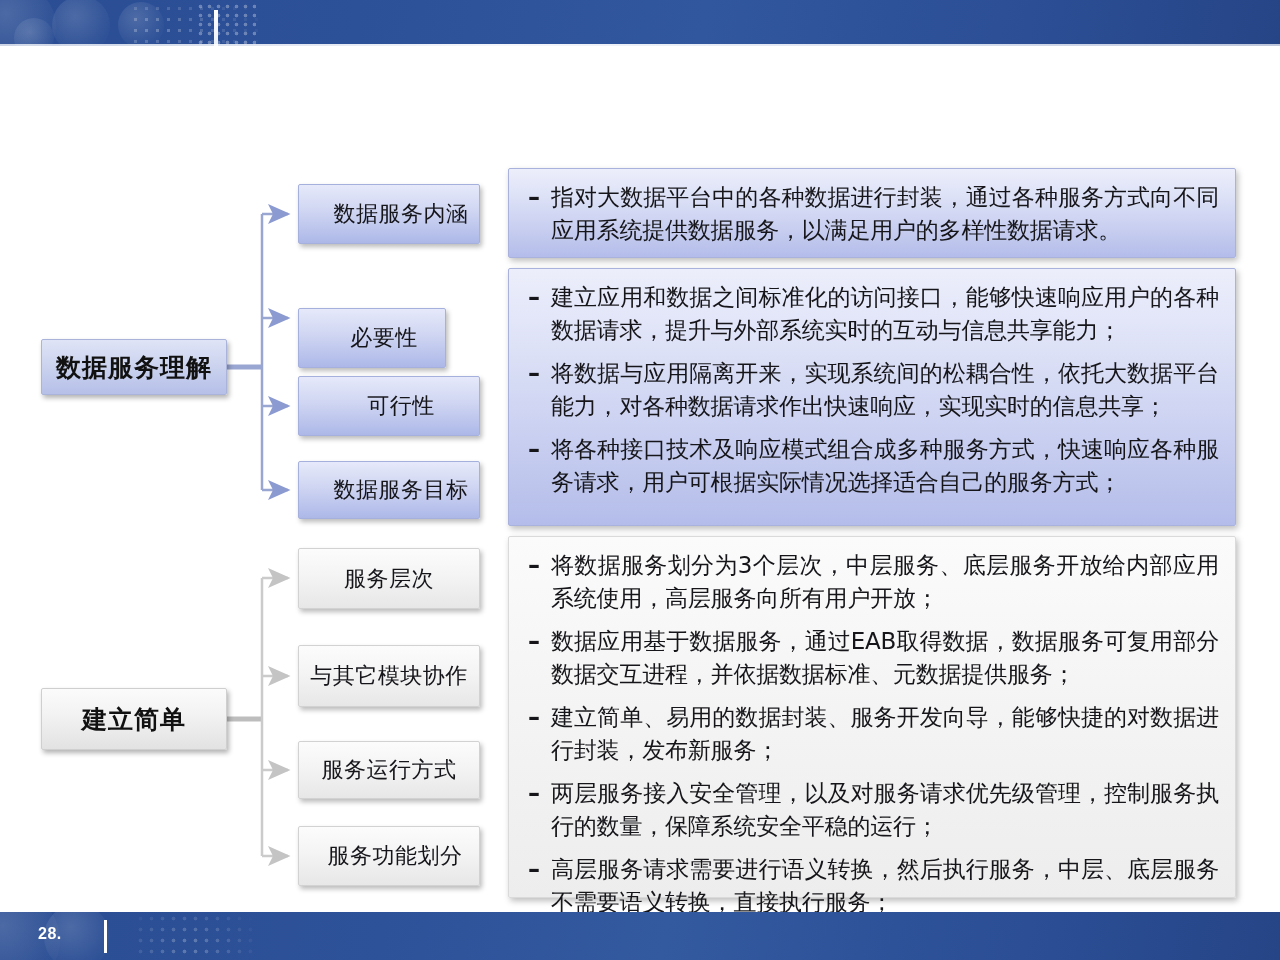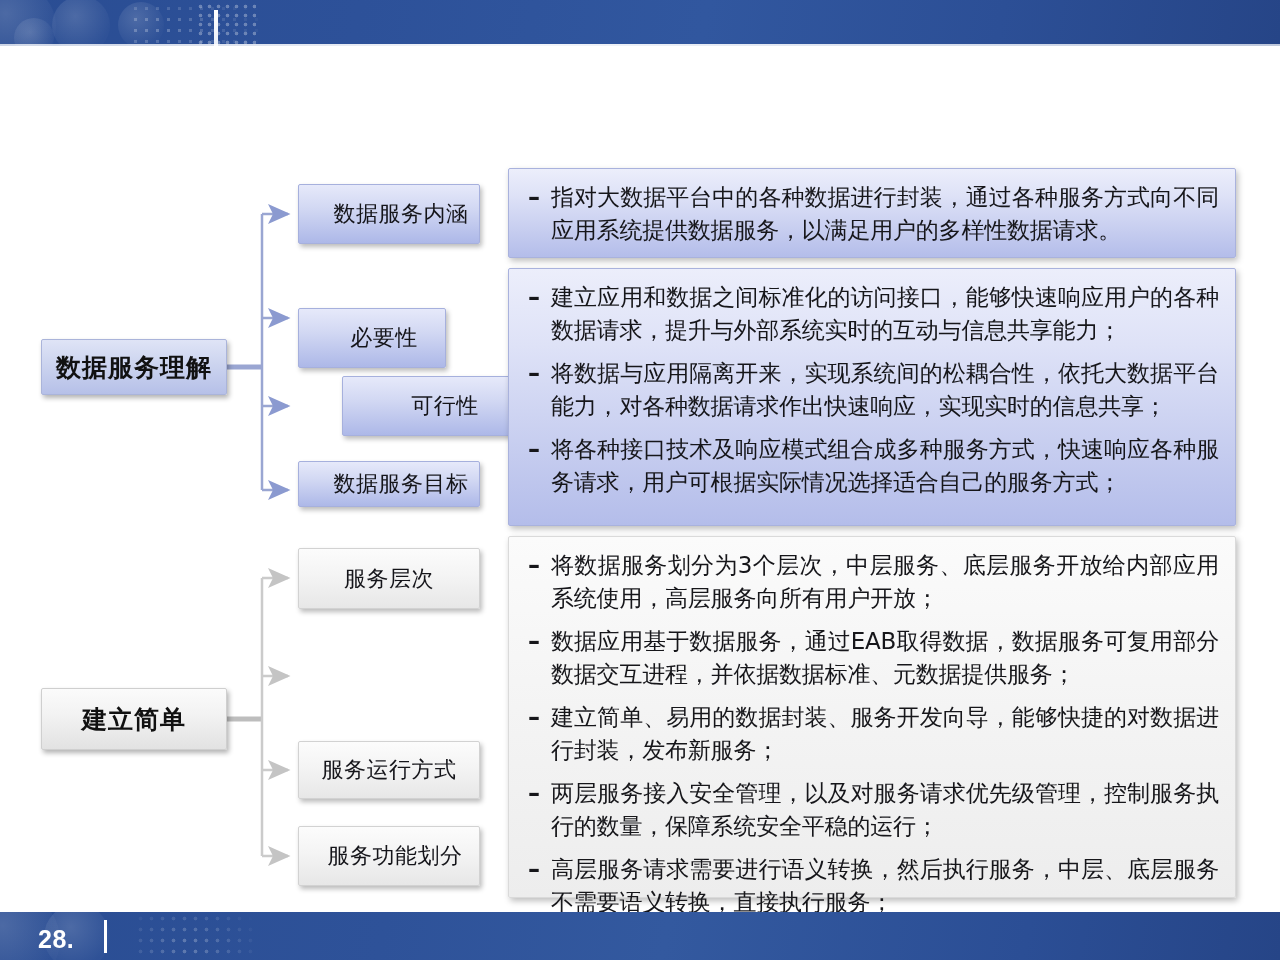--- a/index.html
+++ b/index.html
@@ -116,22 +116,22 @@
     background: linear-gradient(180deg, #e6e9fa 0%, #d2d8f3 40%, #adb8e8 100%);
     border: 1px solid #a6b0dd;
     padding-left: 24px;
   }
   .node-box.gray {
     background: linear-gradient(180deg, #fcfcfc 0%, #f4f4f4 45%, #e7e7e7 100%);
     border: 1px solid #d2d2d2;
   }
   #node-0 { left: 298px; top: 184px; width: 182px; height: 60px; }
   #node-1 { left: 298px; top: 288px; width: 148px; height: 60px; margin-top: 20px; }
-  #node-2 { left: 298px; top: 376px; width: 182px; height: 60px; margin-left: 44px; }
-  #node-3 { left: 298px; top: 461px; width: 182px; height: 46px; }
+  #node-2 { left: 298px; top: 376px; width: 182px; height: 60px; }
+  #node-3 { left: 298px; top: 461px; width: 182px; height: 58px; }
   #node-4 { left: 298px; top: 548px; width: 182px; height: 61px; }
   #node-5 { left: 298px; top: 645px; width: 182px; height: 62px; }
   #node-6 { left: 298px; top: 741px; width: 182px; height: 58px; }
   #node-7 { left: 298px; top: 826px; width: 182px; height: 60px; padding-left: 12px; }
 
   
   .panel {
     position: absolute;
     border-radius: 2px;
     box-shadow: 2px 3px 6px rgba(0,0,0,0.26);
@@ -182,21 +182,21 @@
     position: absolute; top: -10px; left: 135px;
     width: 120px; height: 70px;
     background-image: radial-gradient(circle, rgba(255,255,255,0.24) 1.8px, transparent 2.1px);
     background-size: 11px 11px;
     -webkit-mask-image: radial-gradient(ellipse at 45% 62%, rgba(0,0,0,1) 10%, rgba(0,0,0,.4) 55%, transparent 82%);
     mask-image: radial-gradient(ellipse at 45% 62%, rgba(0,0,0,1) 10%, rgba(0,0,0,.4) 55%, transparent 82%);
   }
   #page-number {
     position: absolute; left: 38px; top: 13px;
     font-family: "Liberation Sans", "DejaVu Sans", sans-serif;
-    font-size: 25px; font-weight: 700; color: #ffffff;
+    font-size: 16px; font-weight: 700; color: #ffffff;
     letter-spacing: .5px;
   }
   #footer-tick {
     position: absolute; left: 104px; top: 8px;
     width: 3px; height: 33px;
     background: #ffffff;
   }
   #watermark {
     position: absolute; left: 912px; top: 903px;
     font-family: "DejaVu Sans", "Liberation Sans", sans-serif;
@@ -267,20 +267,23 @@
   </div>
   <div id="node-2" class="node-box blue">
     <span>可行性</span>
   </div>
   <div id="node-3" class="node-box blue">
     <span>数据服务目标</span>
   </div>
   <div id="node-4" class="node-box gray">
     <span>服务层次</span>
   </div>
+  <div id="node-5" class="node-box gray">
+    <span>与其它模块协作</span>
+  </div>
   <div id="node-6" class="node-box gray">
     <span>服务运行方式</span>
   </div>
   <div id="node-7" class="node-box gray">
     <span>服务功能划分</span>
   </div>
 
   <div id="panel-0" class="panel blue">
     <div class="bullet-row">
       <div class="bullet-dash">–</div>

